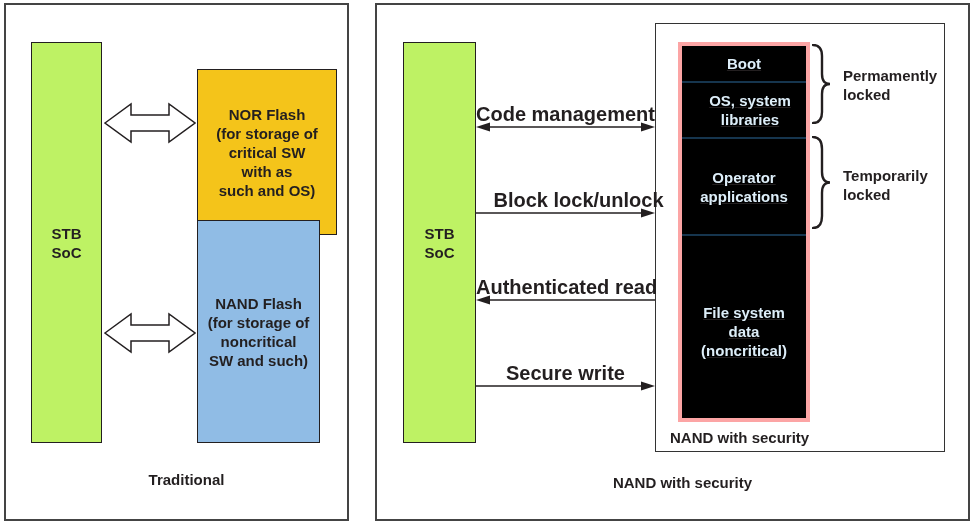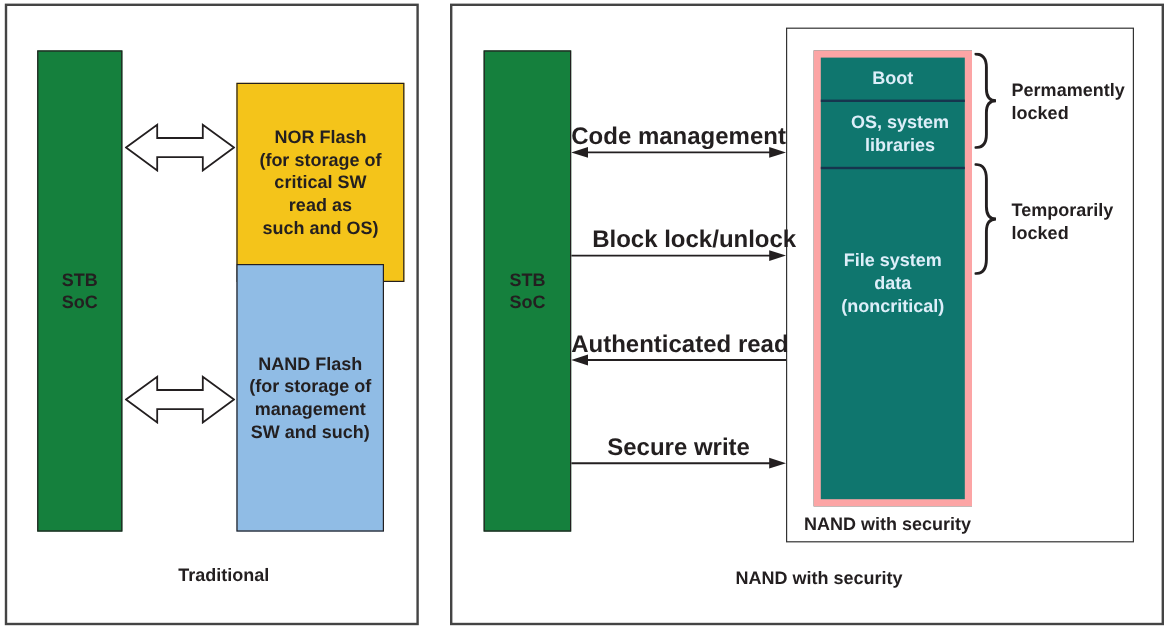--- a/index.html
+++ b/index.html
@@ -5,25 +5,25 @@
   html,body{margin:0;padding:0;background:#ffffff;}
   .stage{
     position:relative;width:974px;height:522px;background:#ffffff;
     font-family:"Liberation Sans",sans-serif;color:#231f20;overflow:hidden;
   }
   .panel{position:absolute;border:2px solid #444444;background:#ffffff;}
   .abs{position:absolute;}
   .rect{position:absolute;border:1px solid #231f20;box-sizing:border-box;
         display:flex;flex-direction:column;align-items:center;justify-content:center;}
   .txt{font-size:15px;font-weight:600;line-height:19px;text-align:center;white-space:nowrap;}
-  .soc-box{background:#15803d;}
+  .soc-box{background:#bef264;}
   .nor-box{background:#f4c41a;}
   .nandf-box{background:#90bce5;}
   .container-box{position:absolute;border:1.5px solid #333333;background:#ffffff;box-sizing:border-box;}
-  .stack{position:absolute;border:6px solid #fca5a5;box-sizing:border-box;background:#0f766e;}
+  .stack{position:absolute;border:4px solid #fca5a5;box-sizing:border-box;background:#000000;text-decoration:underline;}
   .stack-section{display:flex;flex-direction:column;align-items:center;justify-content:center;
                  box-sizing:border-box;}
   .stack-section + .stack-section{border-top:2px solid #16354e;}
   .stack-section .txt{color:#ddeef9;}
   .caption{position:absolute;font-size:15px;font-weight:600;text-align:center;padding-left:12px;}
   .arrow-label{position:absolute;font-size:20px;font-weight:600;text-align:center;white-space:nowrap;}
   .inner-label{position:absolute;font-size:15px;font-weight:600;white-space:nowrap;}
   .brace-label{position:absolute;font-size:15px;font-weight:600;line-height:19px;white-space:nowrap;}
   svg{display:block;}
 </style>
@@ -36,28 +36,28 @@
 
   <div class="rect soc-box" style="left:31px;top:42px;width:71px;height:401px;">
     <div class="txt">STB</div>
     <div class="txt">SoC</div>
   </div>
 
   <div class="rect nor-box" style="left:197px;top:41px;width:140px;height:166px;margin-top:28px;">
     <div class="txt">NOR Flash</div>
     <div class="txt">(for storage of</div>
     <div class="txt">critical SW</div>
-    <div class="txt">read as</div>
+    <div class="txt">with as</div>
     <div class="txt">such and OS)</div>
   </div>
 
   <div class="rect nandf-box" style="left:197px;top:220px;width:123px;height:223px;">
     <div class="txt">NAND Flash</div>
     <div class="txt">(for storage of</div>
-    <div class="txt">management</div>
+    <div class="txt">noncritical</div>
     <div class="txt">SW and such)</div>
   </div>
 
   <svg class="abs" style="left:104px;top:102px;" width="92" height="42" viewBox="0 0 92 42">
     <polygon points="1,21 27,2 27,13 65,13 65,2 91,21 65,40 65,29 27,29 27,40" fill="#ffffff" stroke="#231f20" stroke-width="1.5" stroke-linejoin="miter"></polygon>
   </svg>
   <svg class="abs" style="left:104px;top:312px;" width="92" height="42" viewBox="0 0 92 42">
     <polygon points="1,21 27,2 27,13 65,13 65,2 91,21 65,40 65,29 27,29 27,40" fill="#ffffff" stroke="#231f20" stroke-width="1.5" stroke-linejoin="miter"></polygon>
   </svg>
 
@@ -73,20 +73,24 @@
   <div class="container-box" style="left:655px;top:23px;width:290px;height:429px;"></div>
   <div class="inner-label" style="left:670px;top:429px;">NAND with security</div>
 
   <div class="stack" style="left:678px;top:42px;width:132px;height:380px;">
     <div class="stack-section" style="height:35px;">
       <div class="txt">Boot</div>
     </div>
     <div class="stack-section" style="height:56px;padding-left:12px;">
       <div class="txt">OS, system</div>
       <div class="txt">libraries</div>
+    </div>
+    <div class="stack-section" style="height:97px;">
+      <div class="txt">Operator</div>
+      <div class="txt">applications</div>
     </div>
     <div class="stack-section" style="height:192px;">
       <div class="txt">File system</div>
       <div class="txt">data</div>
       <div class="txt">(noncritical)</div>
     </div>
   </div>
 
   <svg class="abs" style="left:812px;top:44px;" width="20" height="80" viewBox="0 0 20 80">
     <path d="M1,1 Q10,1 10,12 L10,30 Q10,40 18,40 Q10,40 10,50 L10,68 Q10,79 1,79" fill="none" stroke="#231f20" stroke-width="2.4" stroke-linecap="round"></path>

